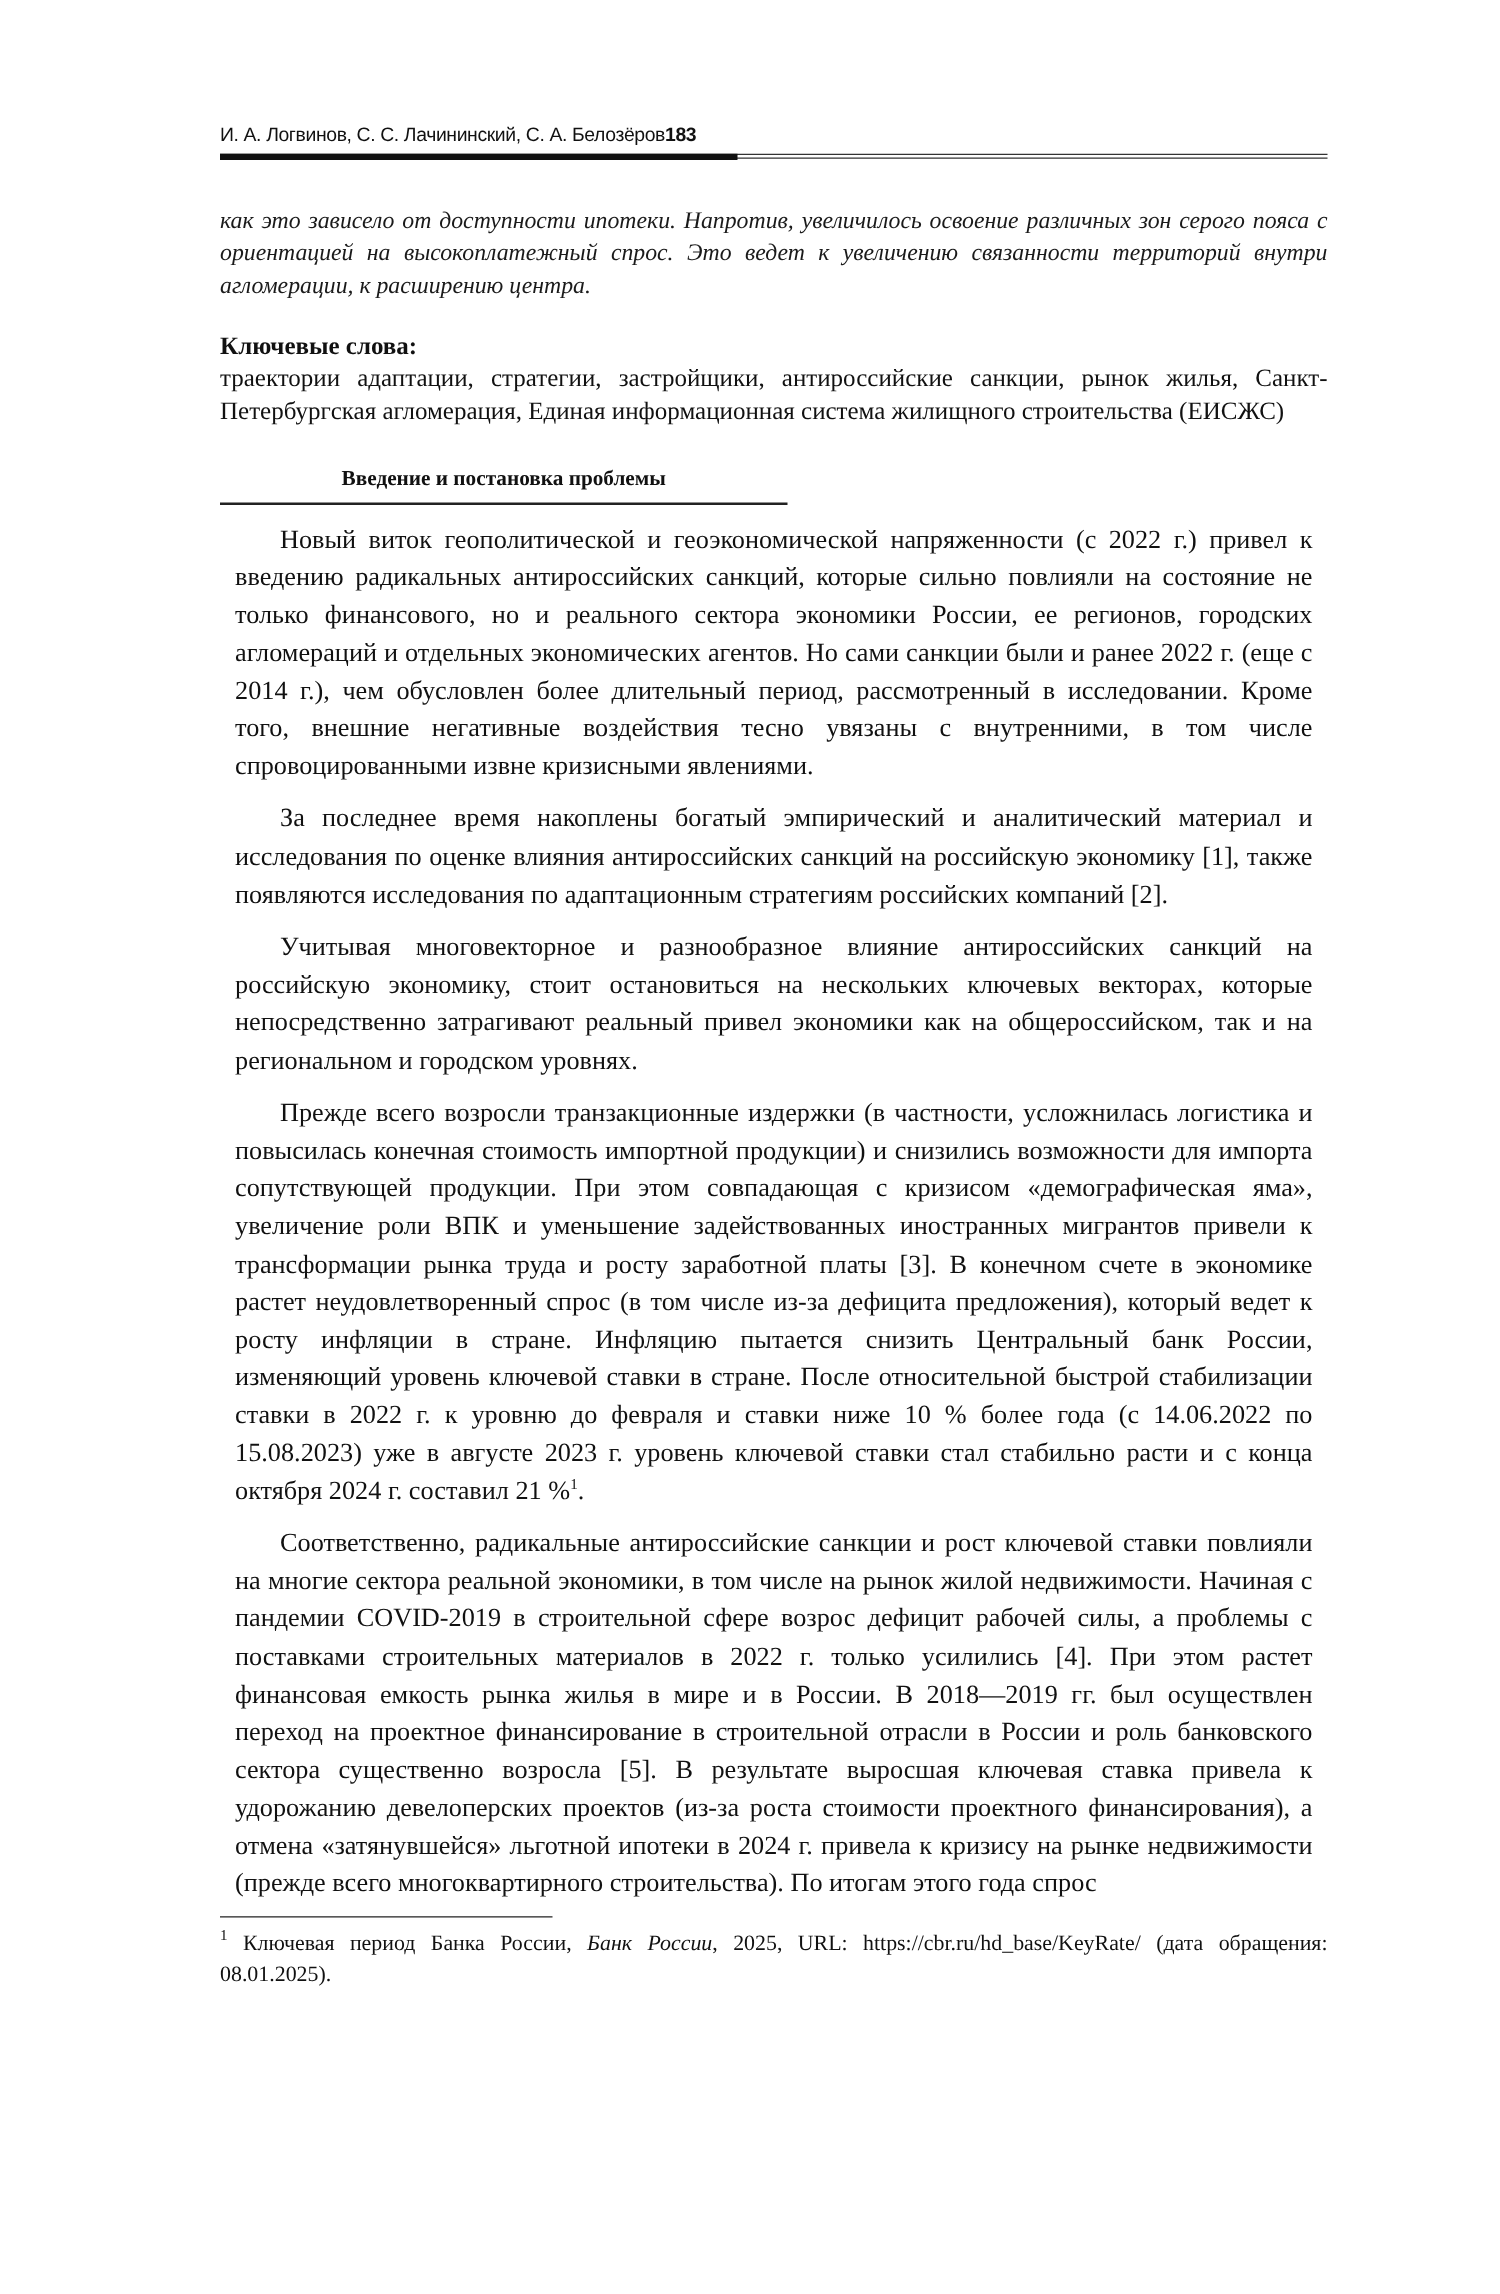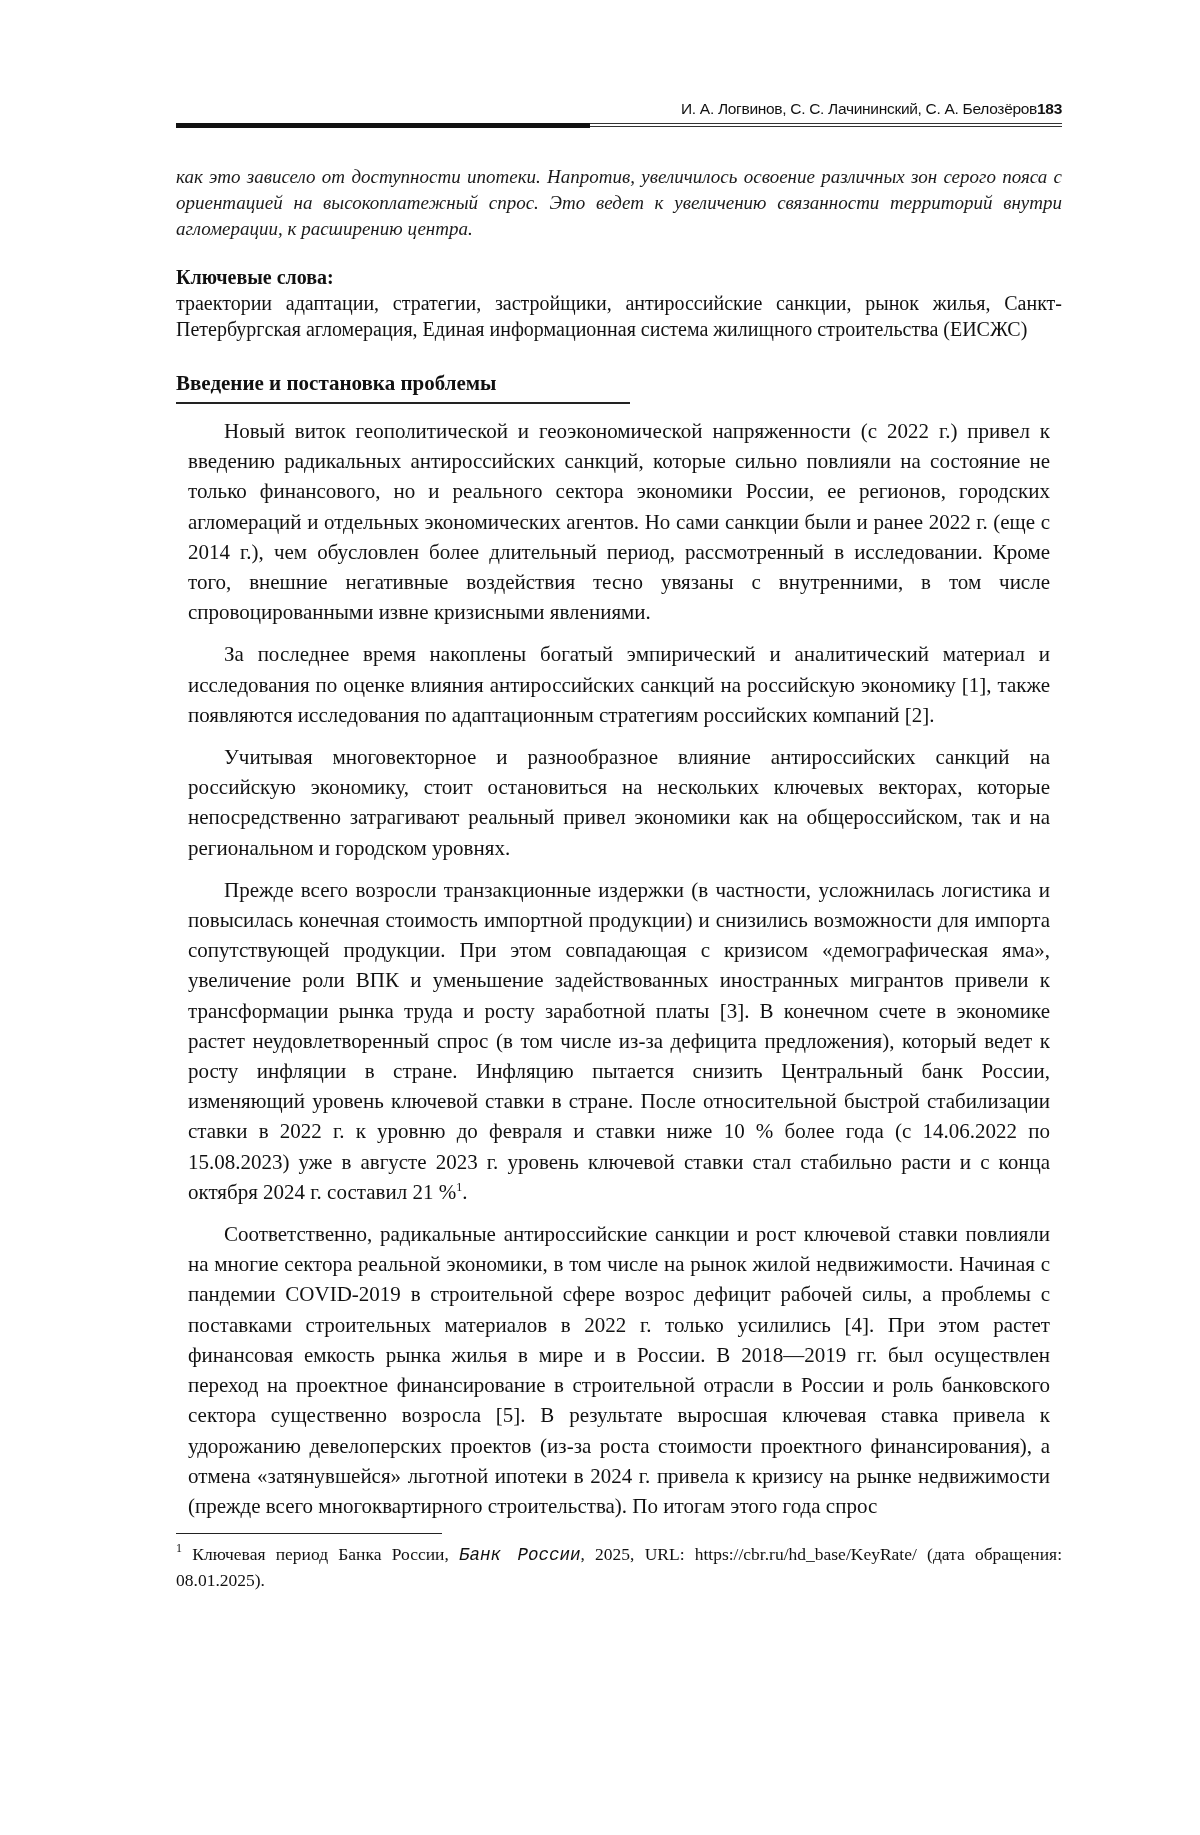--- a/index.html
+++ b/index.html
@@ -12,21 +12,21 @@
     }
     .page {
       position: absolute;
       left: 176px;
       top: 96px;
       width: 886px;
     }
     
     .run-head {
       display: flex;
-      justify-content: flex-end;
+      justify-content: flex-start;
       align-items: flex-end;
       font-family: "Liberation Sans", sans-serif;
       font-size: 15.5px;
       letter-spacing: -0.3px;
       height: 22px;
       color: #111;
     }
     .run-head .page-num { font-weight: bold; font-size: 15.5px; }
     .head-rule {
       position: relative;
@@ -57,27 +57,28 @@
     }
     .keywords {
       margin-top: 22px;
       font-size: 20px;
       line-height: 26px;
     }
     .keywords .kw-title { font-weight: bold; }
     .keywords .kw-text { text-align: justify; font-family: Liberation Serif, serif; }
     .section-title {
       margin-top: 26px;
-      font-size: 21px;
+      font-size: 17px;
       font-weight: bold;
       line-height: 30px;
       display: inline-block;
       padding-bottom: 4px;
       border-bottom: 2.5px solid #222;
       width: 454px;
+      text-align: center;
     }
     .body-text {
       margin-top: 12px;
       font-size: 21px;
       line-height: 30.2px;
       text-align: justify;
       hyphens: manual;
     }
     .body-text p {
       margin: 12px;
@@ -88,21 +89,21 @@
       margin-top: 10px;
       width: 266px;
       border-top: 1.5px solid #222;
     }
     .footnote {
       margin-top: 8px;
       font-size: 17.5px;
       line-height: 25px;
       text-align: justify;
     }
-    .footnote .fn-src { font-style: italic; font-family: Liberation Mono, monospace; }
+    .footnote .fn-src { font-style: italic; }
   </style>
 </head>
 <body>
 
 <div class="page">
 
   <div class="run-head">
     <span>И. А. Логвинов, С. С. Лачининский, С. А. Белозёров</span>
     <span class="page-num">183</span>
   </div>

